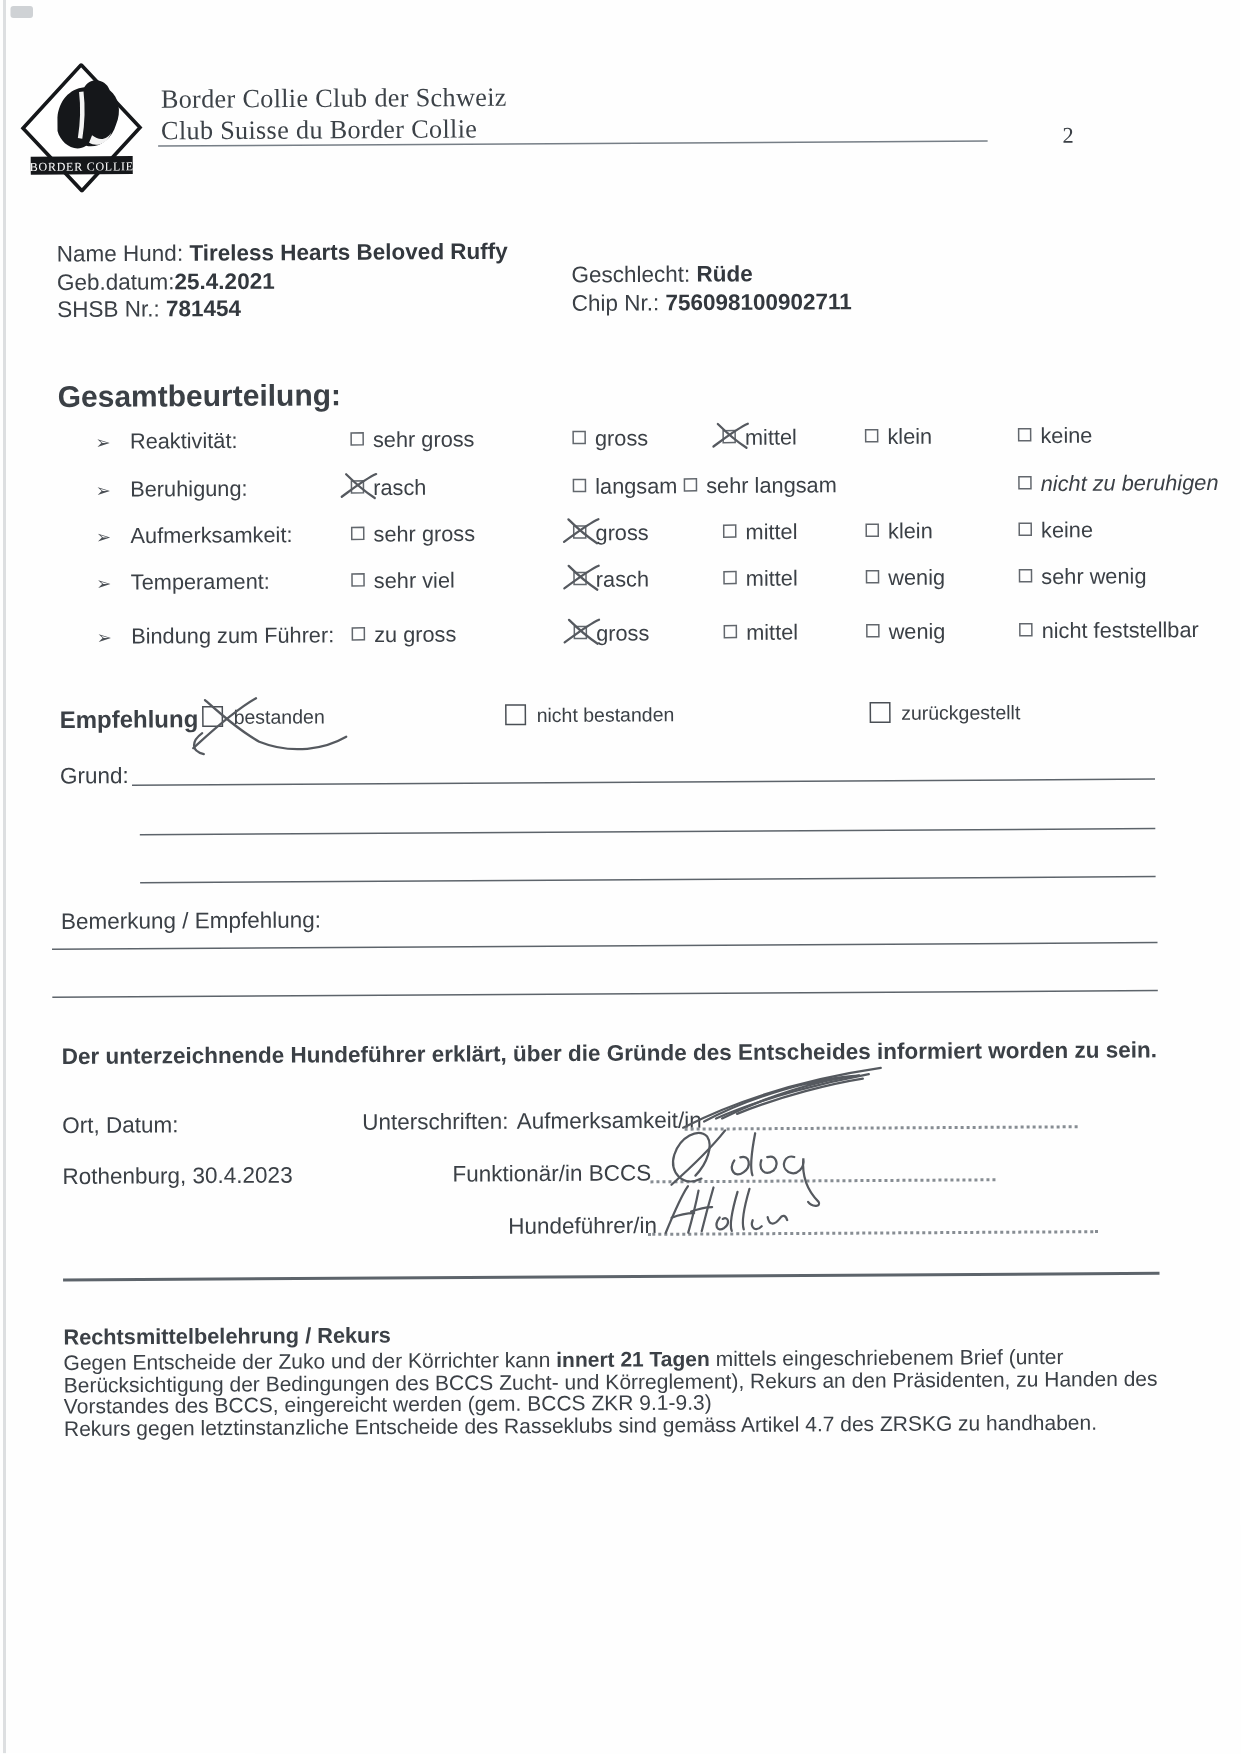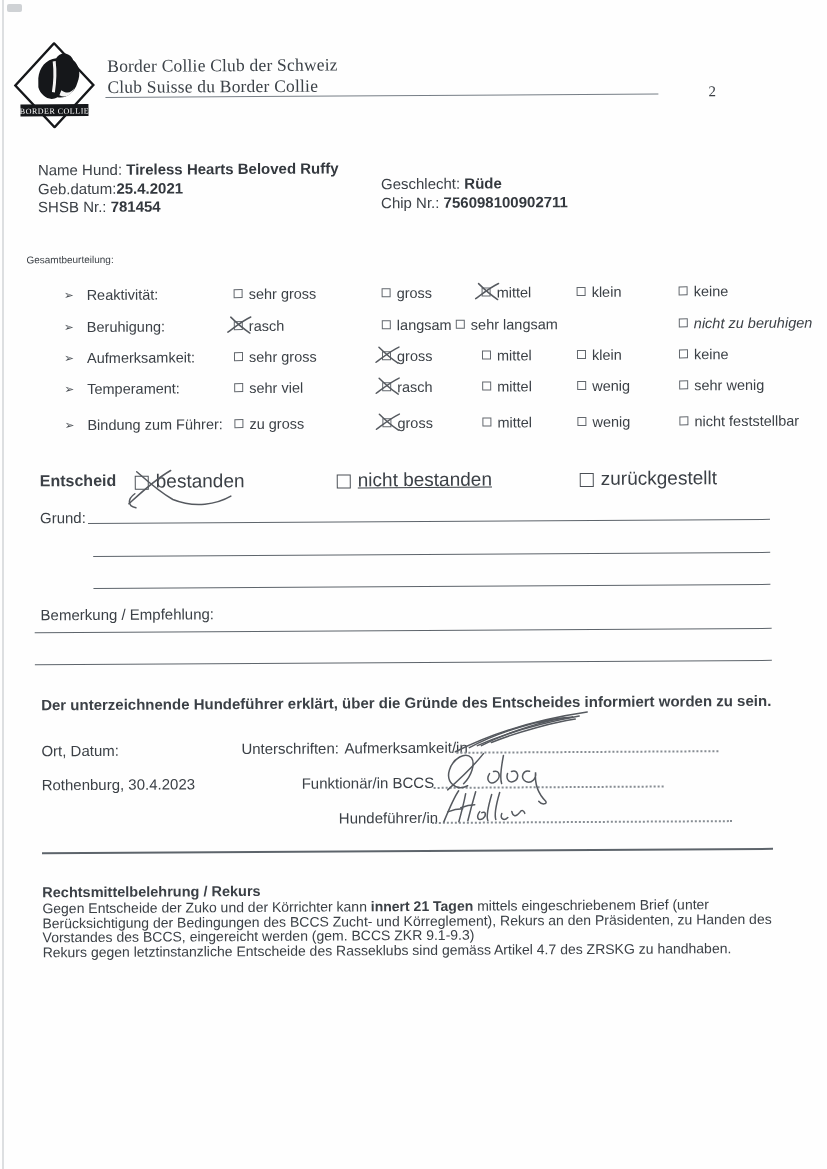--- a/index.html
+++ b/index.html
@@ -12,31 +12,31 @@
   #edge-line{position:absolute;left:2px;top:0;width:2px;height:1169px;background:#d4d7da;opacity:.8;}
   #corner-speck{position:absolute;left:7px;top:4px;width:15px;height:8px;background:#a7adb3;opacity:.55;border-radius:2px;}
   
   .org-title{font-family:"Liberation Serif","DejaVu Serif",serif;font-size:17.5px;color:#3c4248;letter-spacing:.2px;}
   #header-underline{left:108px;top:95px;width:553px;border-top:1.7px solid #767e86;}
   #page-number{left:711px;top:85px;font-family:"Liberation Serif",serif;font-size:15px;}
   
   .info{font-size:15px;line-height:18.6px;white-space:nowrap;}
   .info b{color:#33383e;}
   
-  #assessment-title{left:28px;top:252px;font-size:10px;font-weight:normal;}
+  #assessment-title{left:40px;top:252px;font-size:20px;font-weight:bold;}
   .arow{position:absolute;left:0;width:810px;height:22px;font-size:14.5px;}
   .bullet{position:absolute;left:65px;top:1px;font-size:12px;color:#4a4f55;}
   .alabel{position:absolute;left:88px;top:0;white-space:nowrap;}
   .opt{position:absolute;top:0;white-space:nowrap;}
   .cb{position:relative;display:inline-block;width:7px;height:7px;border:1px solid #62676d;margin-right:6px;vertical-align:1px;}
   .xmark{position:absolute;left:-9px;top:-7px;width:26px;height:20px;overflow:visible;}
   
   #decision-row{left:0;top:469px;width:810px;height:30px;}
   #decision-title{position:absolute;left:40px;top:1px;font-size:16px;font-weight:bold;}
-  .dopt{position:absolute;top:0;white-space:nowrap;font-size:19px;}
+  .dopt{position:absolute;top:0;white-space:nowrap;font-size:13px;}
   .cbL{position:relative;display:inline-block;width:12px;height:12px;border:1.6px solid #4a4f55;margin-right:7px;vertical-align:-2px;}
   .bigx{position:absolute;left:-11px;top:-9px;width:110px;height:42px;overflow:visible;}
   
   .wline{position:absolute;border-top:1.4px solid #5d646b;height:0;}
   .label15{font-size:15px;white-space:nowrap;}
   
   .dotline{position:absolute;height:12px;border-bottom:2px dotted #878d93;}
   .sig path, .xmark path, .bigx path{fill:none;stroke:#55595f;stroke-width:1.5;stroke-linecap:round;}
   
   #separator{left:40px;top:850px;width:731px;border-top:2px solid #5d646b;}
@@ -135,26 +135,26 @@
                 <path d="M2,17 C9,12 18,5 25,2"></path>
                 <path d="M5,2 C11,8 18,14 24,18"></path>
               </svg></span><span>gross</span></span>
           <span class="opt" style="left: 483px;"><span class="cb"></span><span>mittel</span></span>
           <span class="opt" style="left: 578px;"><span class="cb"></span><span>wenig</span></span>
           <span class="opt" style="left: 680px;"><span class="cb"></span><span>nicht feststellbar</span></span>
         </div>
       </div>
 
     <div class="abs" id="decision-row">
-      <span id="decision-title">Entscheid</span>
+      <span id="decision-title">Empfehlung</span>
       <span id="decision-options"><span class="dopt" style="left: 135px;"><span class="cbL"><svg class="bigx" viewBox="0 0 110 42">
                 <path d="M4,36 C14,27 30,12 46,3"></path>
                 <path d="M12,4 C22,13 34,24 48,32 C70,41 92,37 106,29"></path>
                 <path d="M10,26 C3,31 2,38 11,40"></path>
-              </svg></span><span>bestanden</span></span><span class="dopt" style="left: 337px; text-decoration: underline;"><span class="cbL"></span><span>nicht bestanden</span></span><span class="dopt" style="left: 580px;"><span class="cbL"></span><span>zurückgestellt</span></span></span>
+              </svg></span><span>bestanden</span></span><span class="dopt" style="left: 337px;"><span class="cbL"></span><span>nicht bestanden</span></span><span class="dopt" style="left: 580px;"><span class="cbL"></span><span>zurückgestellt</span></span></span>
     </div>
 
     <div class="abs label15" style="left:40px;top:507px;">Grund:</div>
     <div class="wline" style="left:88px;top:521px;width:682px;"></div>
     <div class="wline" style="left:93px;top:554px;width:677px;"></div>
     <div class="wline" style="left:93px;top:586px;width:677px;"></div>
 
     <div class="abs label15" style="left:40px;top:604px;">Bemerkung / Empfehlung:</div>
     <div class="wline" style="left:34px;top:630px;width:737px;"></div>
     <div class="wline" style="left:34px;top:662px;width:737px;"></div>

